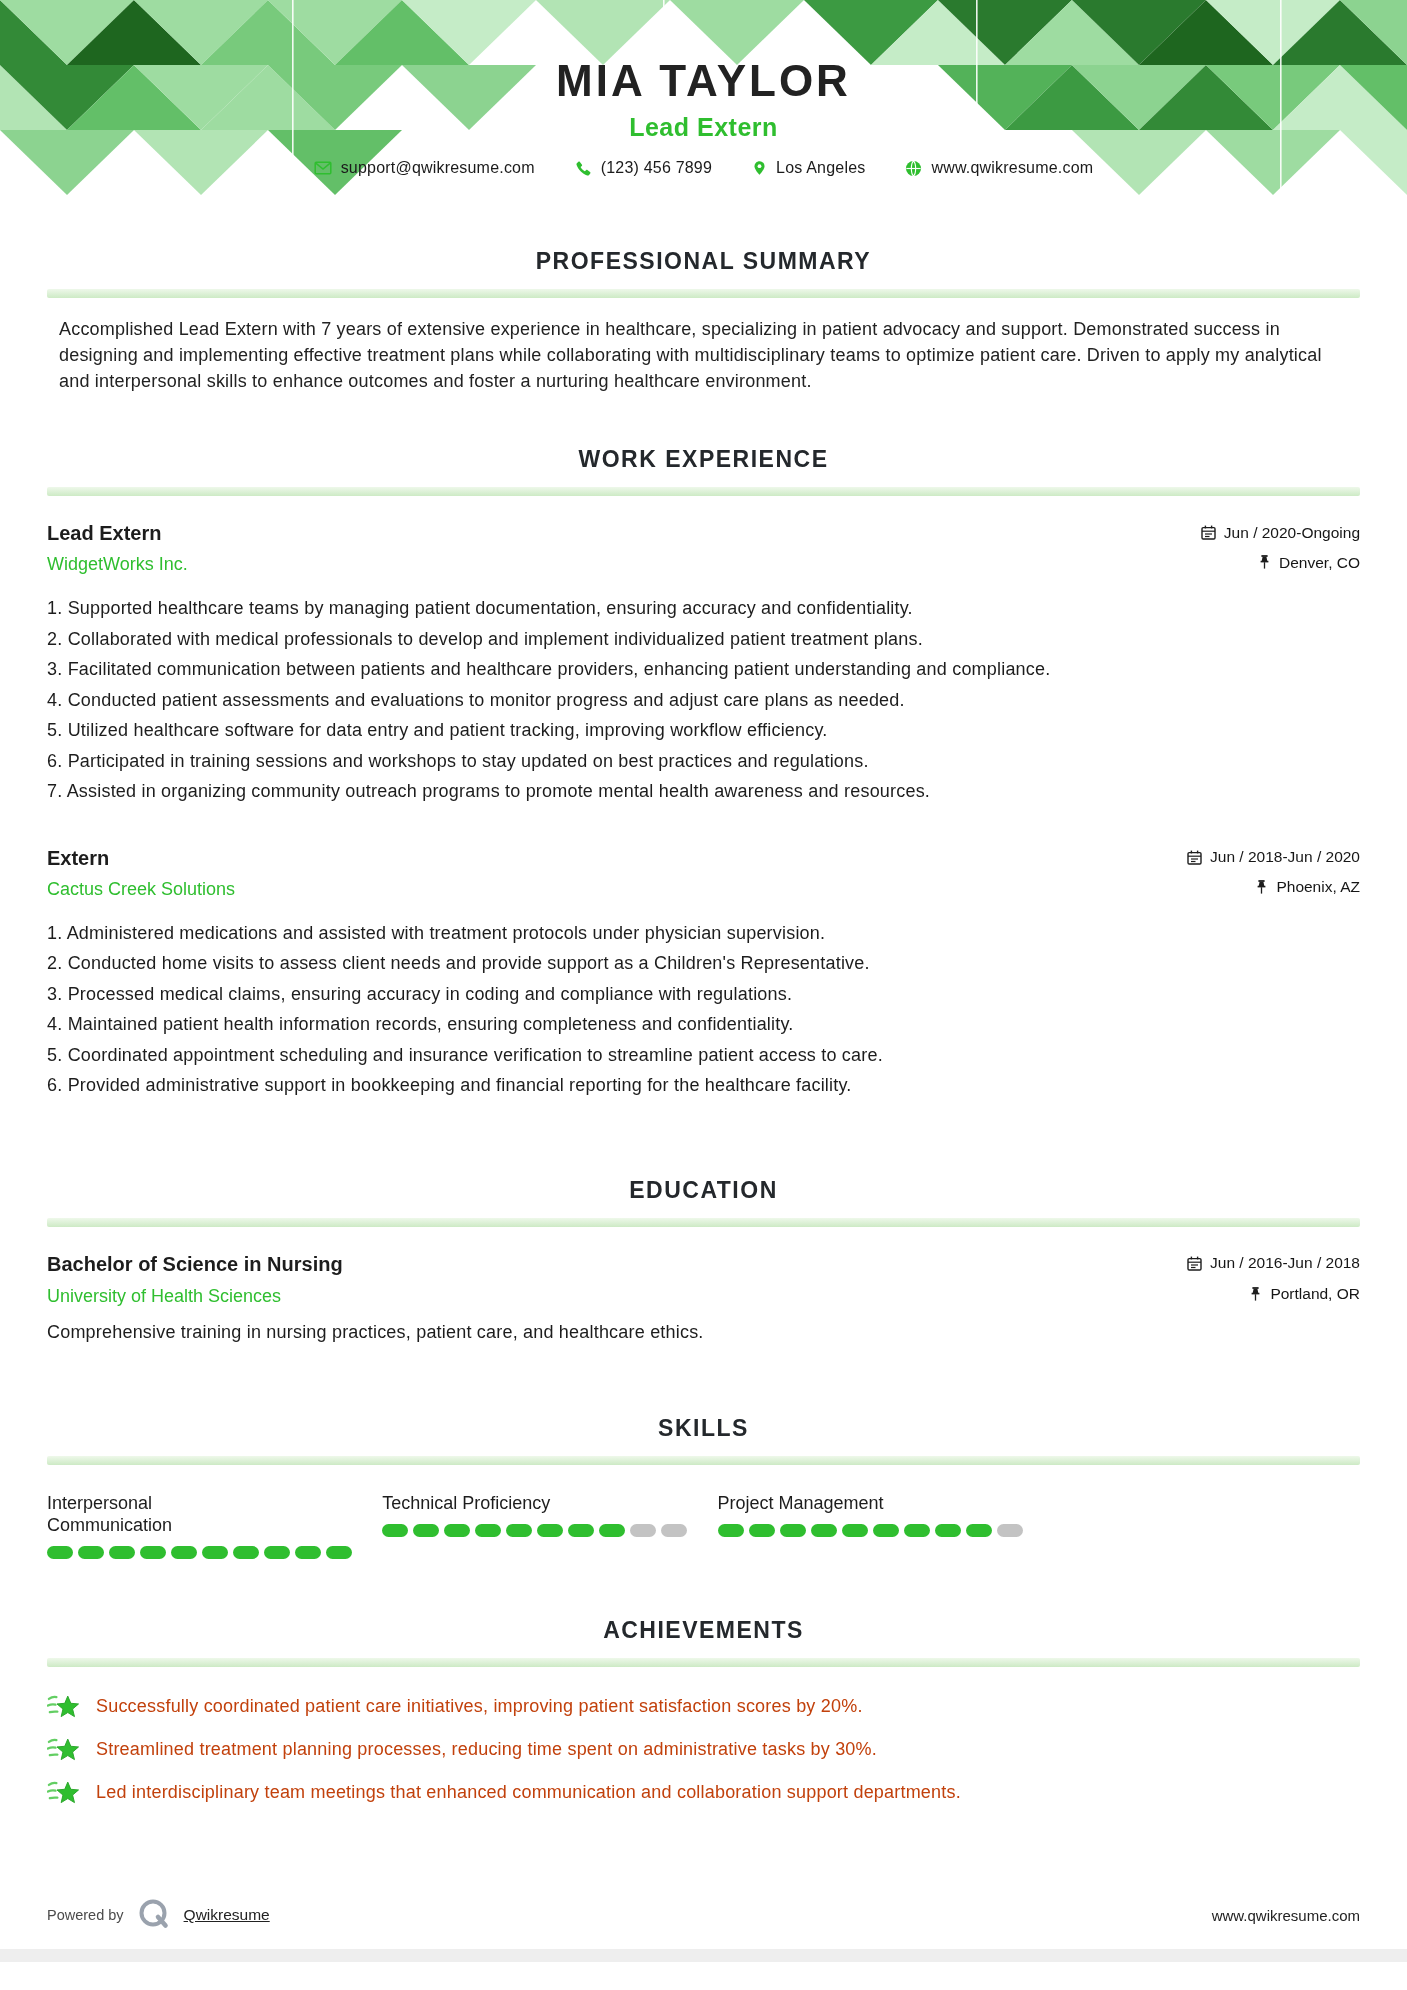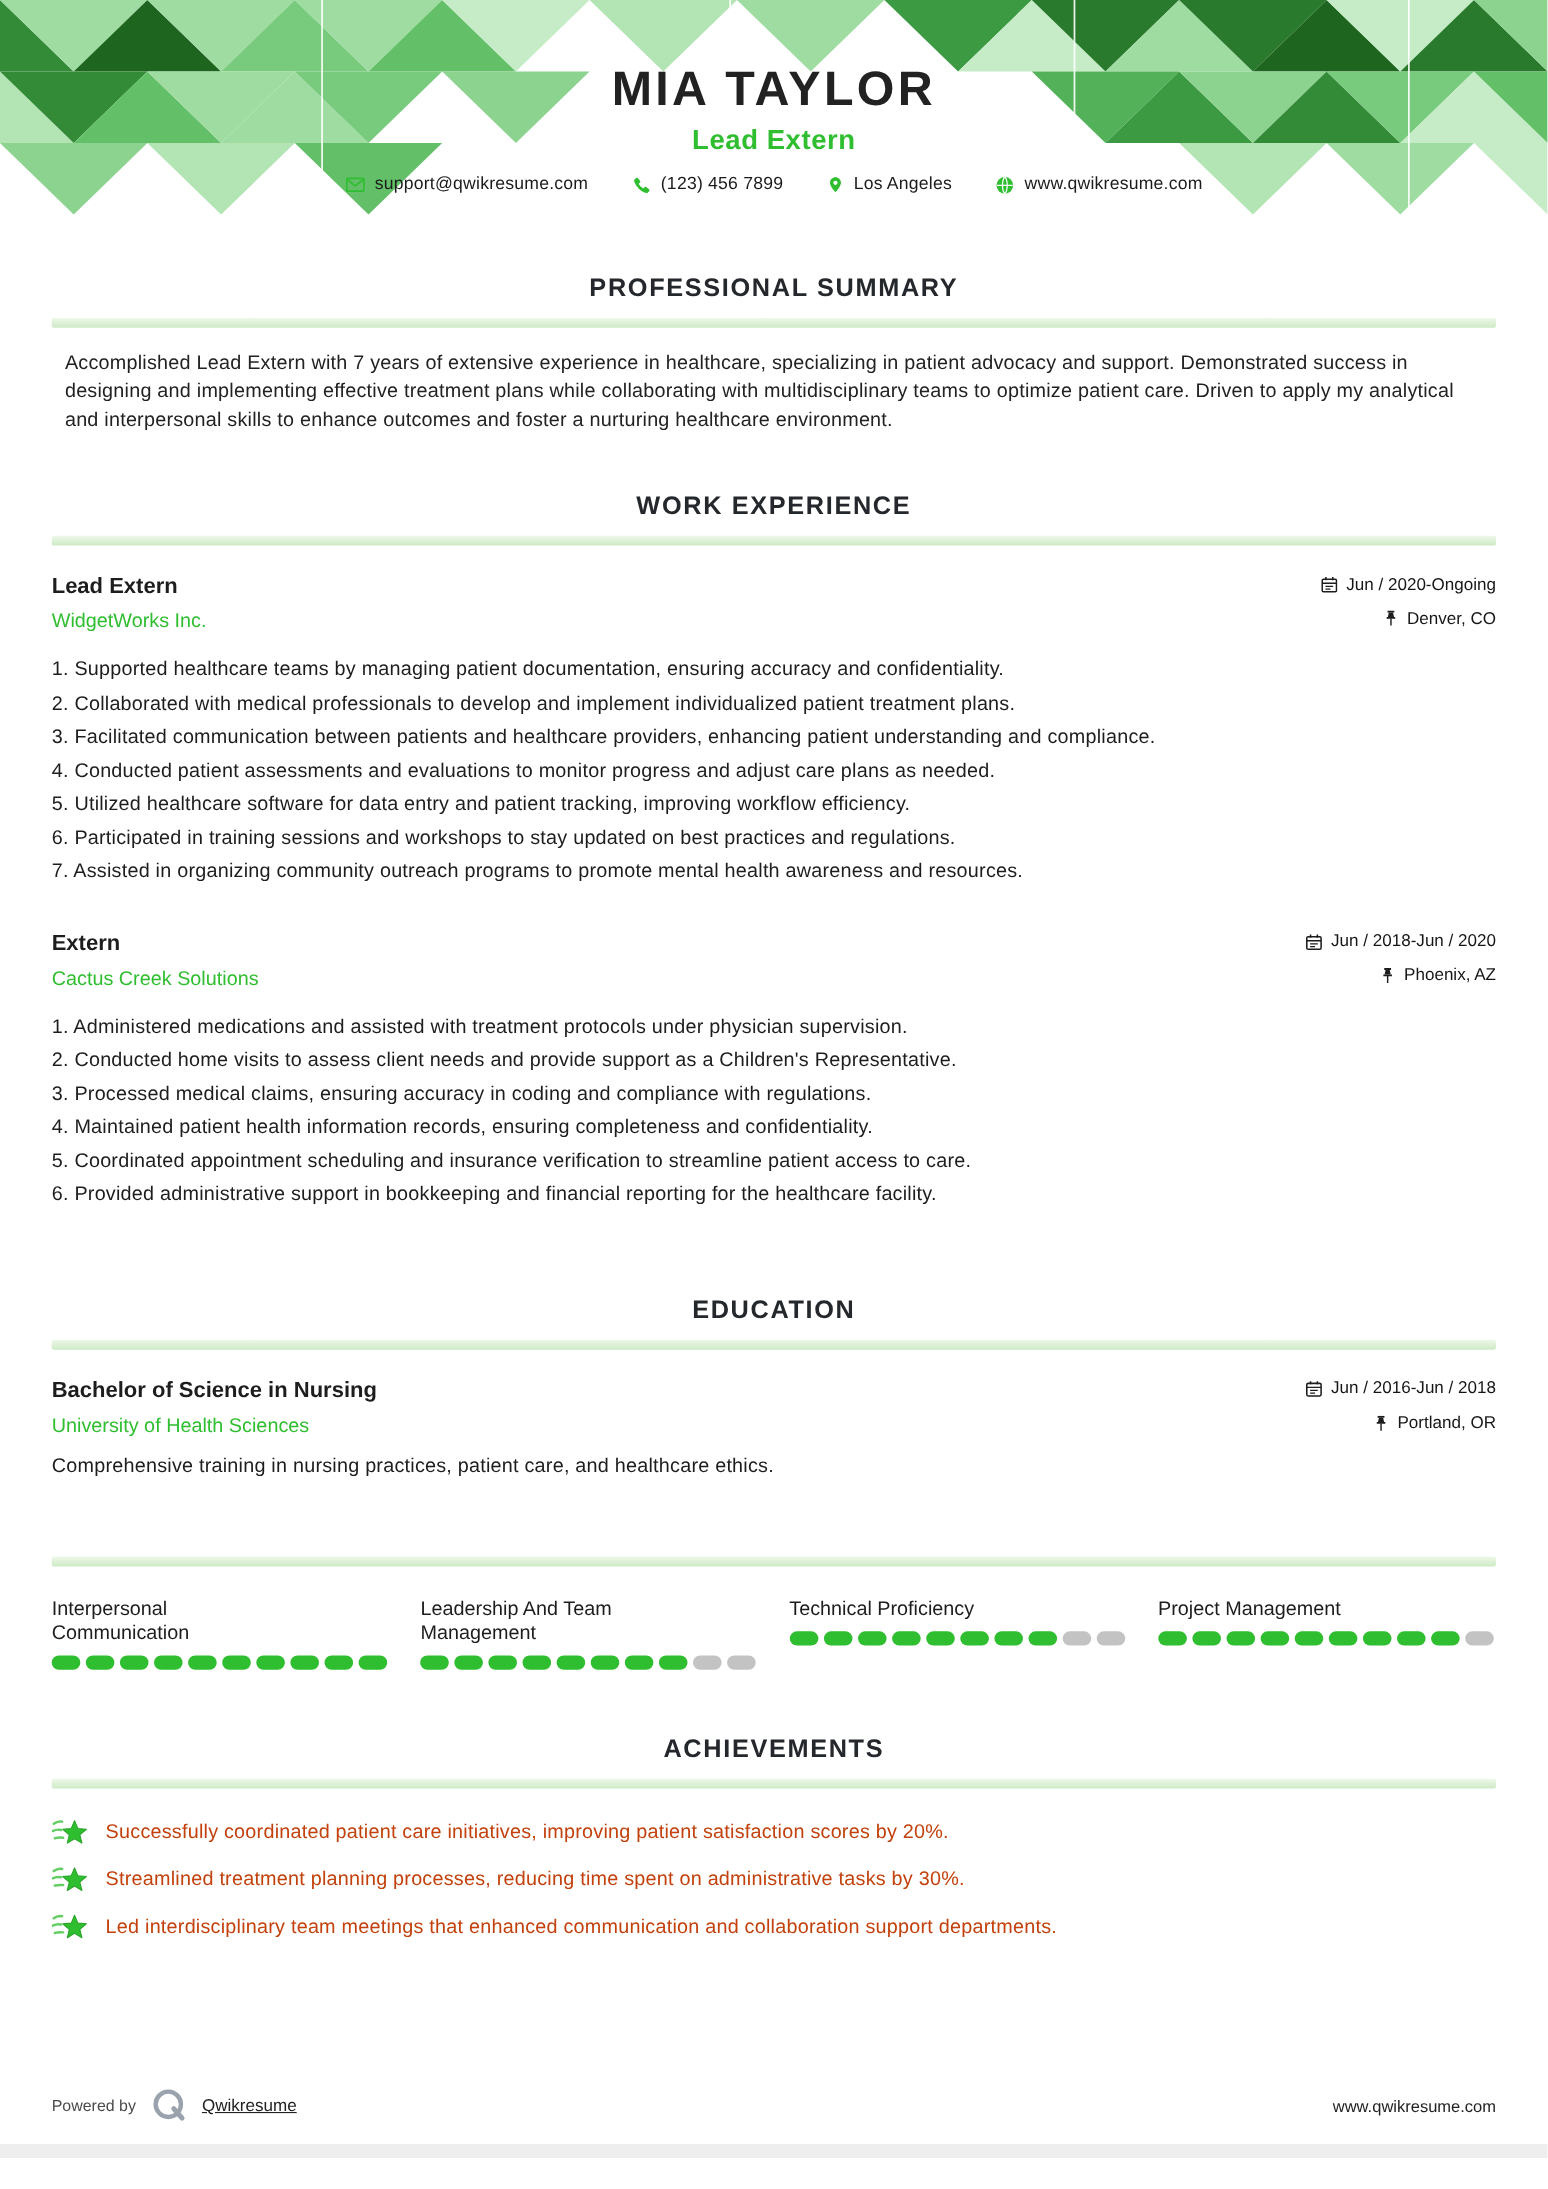--- a/index.html
+++ b/index.html
@@ -266,50 +266,36 @@
             <line x1="6.5" y1="7.2" x2="6.5" y2="13.6" stroke="#1d1d1d" stroke-width="1.3"></line>
           </svg>
           <span>Portland, OR</span>
         </span>
       </div>
       <p class="edu-desc">Comprehensive training in nursing practices, patient care, and healthcare ethics.</p>
     </div>
   </section>
 
   <section id="skills">
+    <h2 class="sec-heading">SKILLS</h2>
     <div class="divider"></div>
     <div class="skills-grid">
       <div class="skill-col">
         <div class="skill-label">Interpersonal Communication</div>
         <div class="skill-bar">
             <span class="seg on"></span>
             <span class="seg on"></span>
             <span class="seg on"></span>
             <span class="seg on"></span>
             <span class="seg on"></span>
             <span class="seg on"></span>
             <span class="seg on"></span>
             <span class="seg on"></span>
             <span class="seg on"></span>
             <span class="seg on"></span>
-          </div>
-      </div>
-      <div class="skill-col">
-        <div class="skill-label">Leadership And Team Management</div>
-        <div class="skill-bar">
-            <span class="seg on"></span>
-            <span class="seg on"></span>
-            <span class="seg on"></span>
-            <span class="seg on"></span>
-            <span class="seg on"></span>
-            <span class="seg on"></span>
-            <span class="seg on"></span>
-            <span class="seg on"></span>
-            <span class="seg"></span>
-            <span class="seg"></span>
           </div>
       </div>
       <div class="skill-col">
         <div class="skill-label">Technical Proficiency</div>
         <div class="skill-bar">
             <span class="seg on"></span>
             <span class="seg on"></span>
             <span class="seg on"></span>
             <span class="seg on"></span>
             <span class="seg on"></span>

